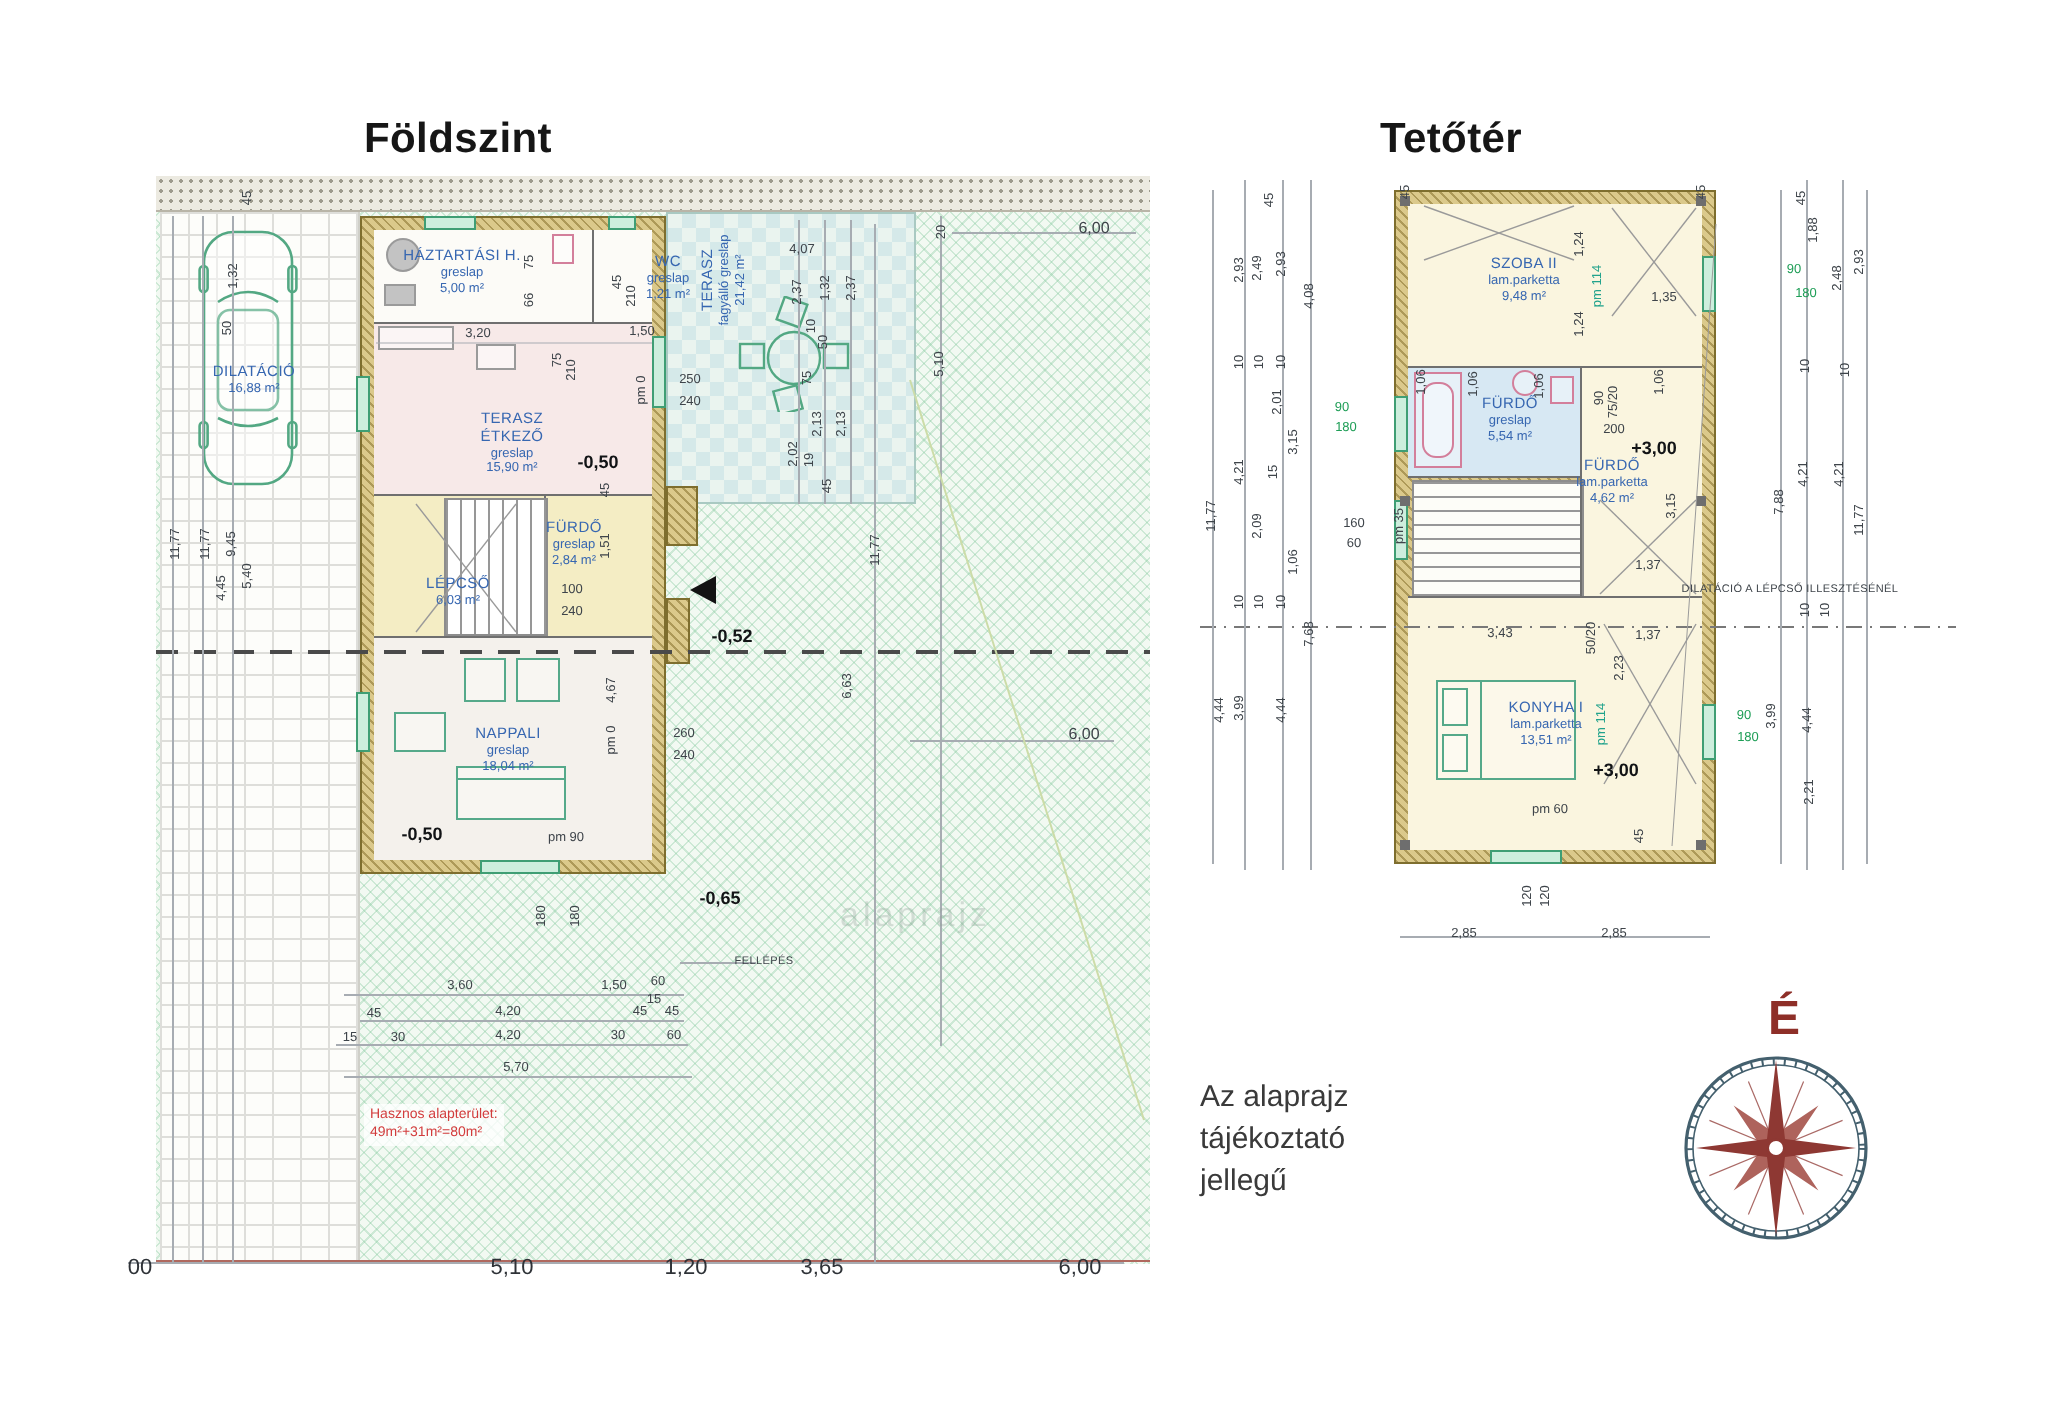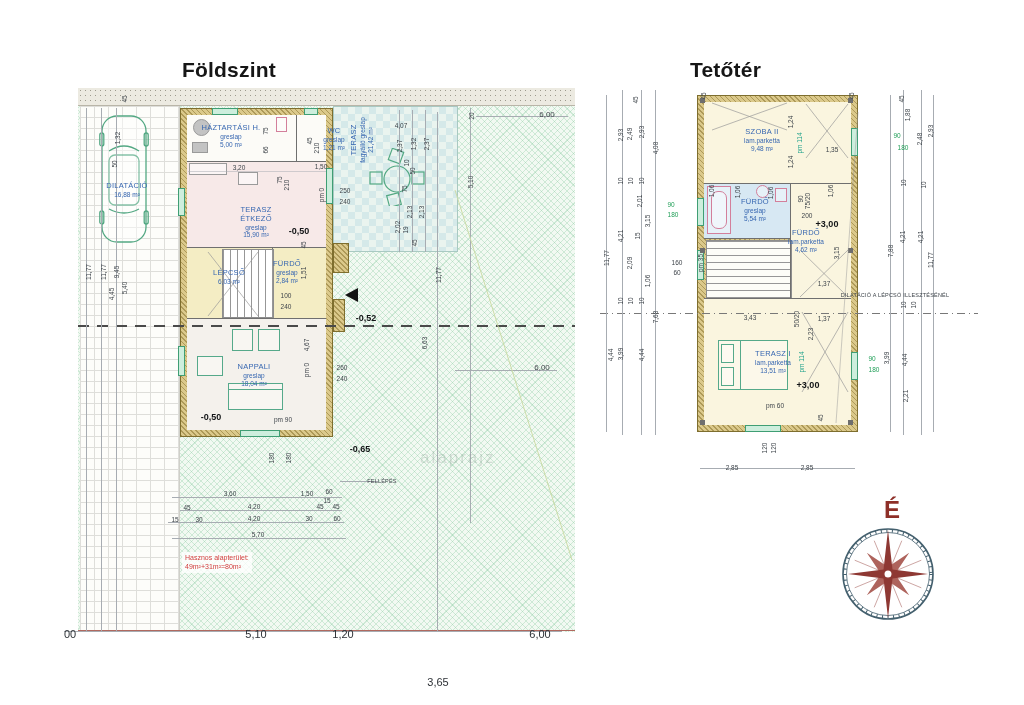--- a/index.html
+++ b/index.html
@@ -228,21 +228,21 @@
     <span class="rname">TERASZ</span>
     <span class="rfloor">fagyálló greslap</span>
     <span class="rarea">21,42 m²</span>
   </div>
   <div class="room" style="left:256px;top:222px">
     <span class="rname">TERASZ</span>
     <span class="rname">ÉTKEZŐ</span>
     <span class="rfloor">greslap</span>
     <span class="rarea">15,90 m²</span>
   </div>
-  <div class="room" style="left:229px;top:277px">
+  <div class="room" style="left:229px;top:296px">
     <span class="rname">LÉPCSŐ</span>
     <span class="rarea">6,03 m²</span>
   </div>
   <div class="room" style="left:287px;top:272px">
     <span class="rname">FÜRDŐ</span>
     <span class="rfloor">greslap</span>
     <span class="rarea">2,84 m²</span>
   </div>
   <div class="room" style="left:254px;top:375px">
     <span class="rname">NAPPALI</span>
@@ -262,30 +262,35 @@
     <span class="rname">FÜRDŐ</span>
     <span class="rfloor">greslap</span>
     <span class="rarea">5,54 m²</span>
   </div>
   <div class="room" style="left:806px;top:241px">
     <span class="rname">FÜRDŐ</span>
     <span class="rfloor">lam.parketta</span>
     <span class="rarea">4,62 m²</span>
   </div>
   <div class="room" style="left:773px;top:362px">
-    <span class="rname">TERASZ I</span>
+    <span class="rname">KONYHA I</span>
     <span class="rfloor">lam.parketta</span>
     <span class="rarea">13,51 m²</span>
   </div>
 
   <div class="rednote" style="left:182px;top:552px">
     <span>Hasznos alapterület:</span><br>
     <span>49m²+31m²=80m²</span>
   </div>
 
+  <div class="disclaimer" style="left:600px;top:538px">
+    <span>Az alaprajz</span>
+    <span>tájékoztató</span>
+    <span>jellegű</span>
+  </div>
 
   <span class="watermark" style="left:420px;top:448px">alaprajz</span>
 
   <span class="north" style="left:884px;top:496px">É</span>
   <svg class="abs" style="left:838px;top:498px" width="100" height="128" viewBox="0 0 100 128">
     <circle cx="50" cy="76" r="45" fill="none" stroke="#44606e" stroke-width="1.6"></circle>
     <circle cx="50" cy="76" r="41.5" fill="none" stroke="#44606e" stroke-width="0.8"></circle>
     <circle cx="50" cy="76" r="43.2" fill="none" stroke="#44606e" stroke-width="3.4" stroke-dasharray="1 4.6"></circle>
     <g stroke="#8e3833" stroke-width="0.6" opacity="0.75">
       <line x1="50" y1="76" x2="83.3" y2="62.2"></line>
@@ -366,21 +371,21 @@
       <span class="dim" style="left: 336px; top: 506px;">45</span>
       <span class="dim" style="left: 175px; top: 519px;">15</span>
       <span class="dim" style="left: 199px; top: 519px;">30</span>
       <span class="dim" style="left: 254px; top: 518px;">4,20</span>
       <span class="dim" style="left: 309px; top: 518px;">30</span>
       <span class="dim" style="left: 337px; top: 518px;">60</span>
       <span class="dim" style="left: 258px; top: 534px;">5,70</span>
       <span class="dim big" style="left: 70px; top: 634px;">00</span>
       <span class="dim big" style="left: 256px; top: 634px;">5,10</span>
       <span class="dim big" style="left: 343px; top: 634px;">1,20</span>
-      <span class="dim big" style="left: 438px; top: 634px; margin-top: 48px;">3,65</span>
+      <span class="dim big" style="left: 411px; top: 634px;">3,65</span>
       <span class="dim big" style="left: 540px; top: 634px;">6,00</span>
       <span class="dim rot" style="left: 606px; top: 258px;">11,77</span>
       <span class="dim rot" style="left: 635px; top: 100px;">45</span>
       <span class="dim rot" style="left: 703px; top: 96px;">45</span>
       <span class="dim rot" style="left: 851px; top: 96px;">45</span>
       <span class="dim rot" style="left: 620px; top: 135px;">2,93</span>
       <span class="dim rot" style="left: 629px; top: 134px;">2,49</span>
       <span class="dim rot" style="left: 641px; top: 132px;">2,93</span>
       <span class="dim rot" style="left: 655px; top: 148px;">4,08</span>
       <span class="dim rot" style="left: 620px; top: 181px;">10</span>

